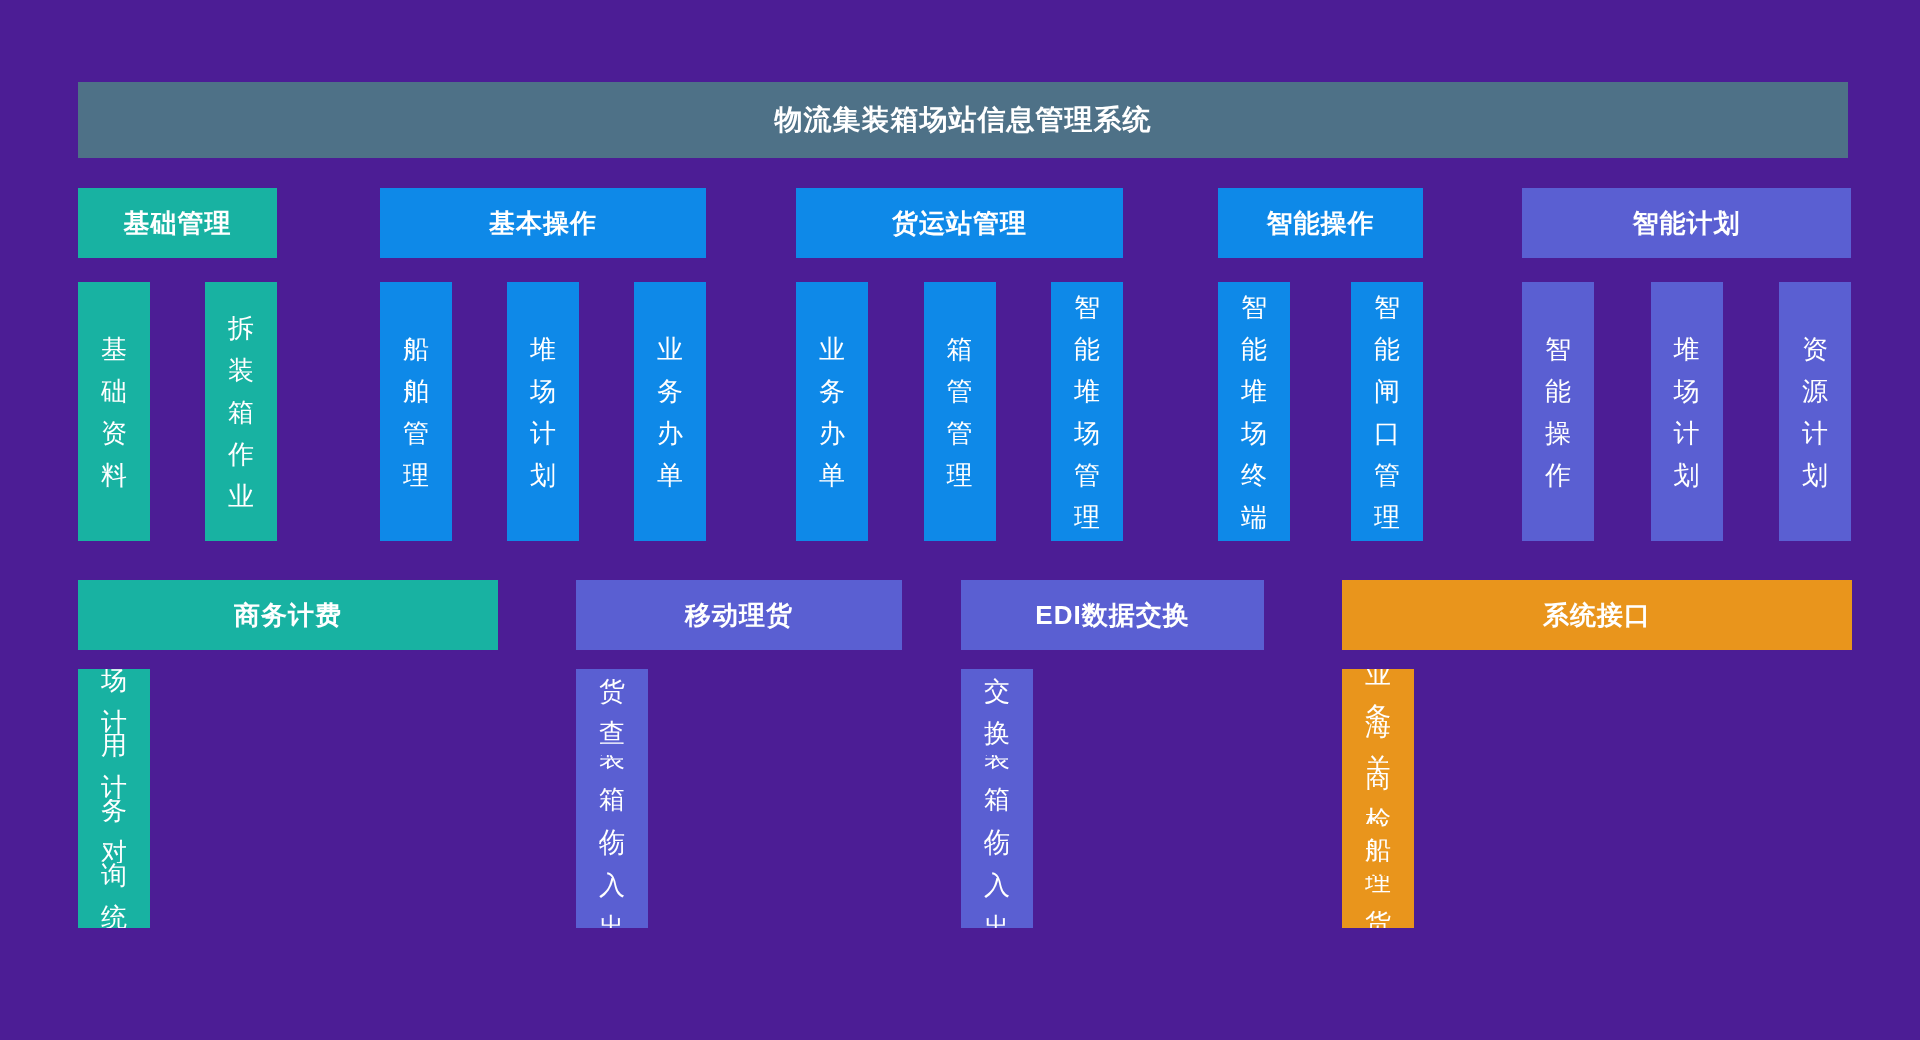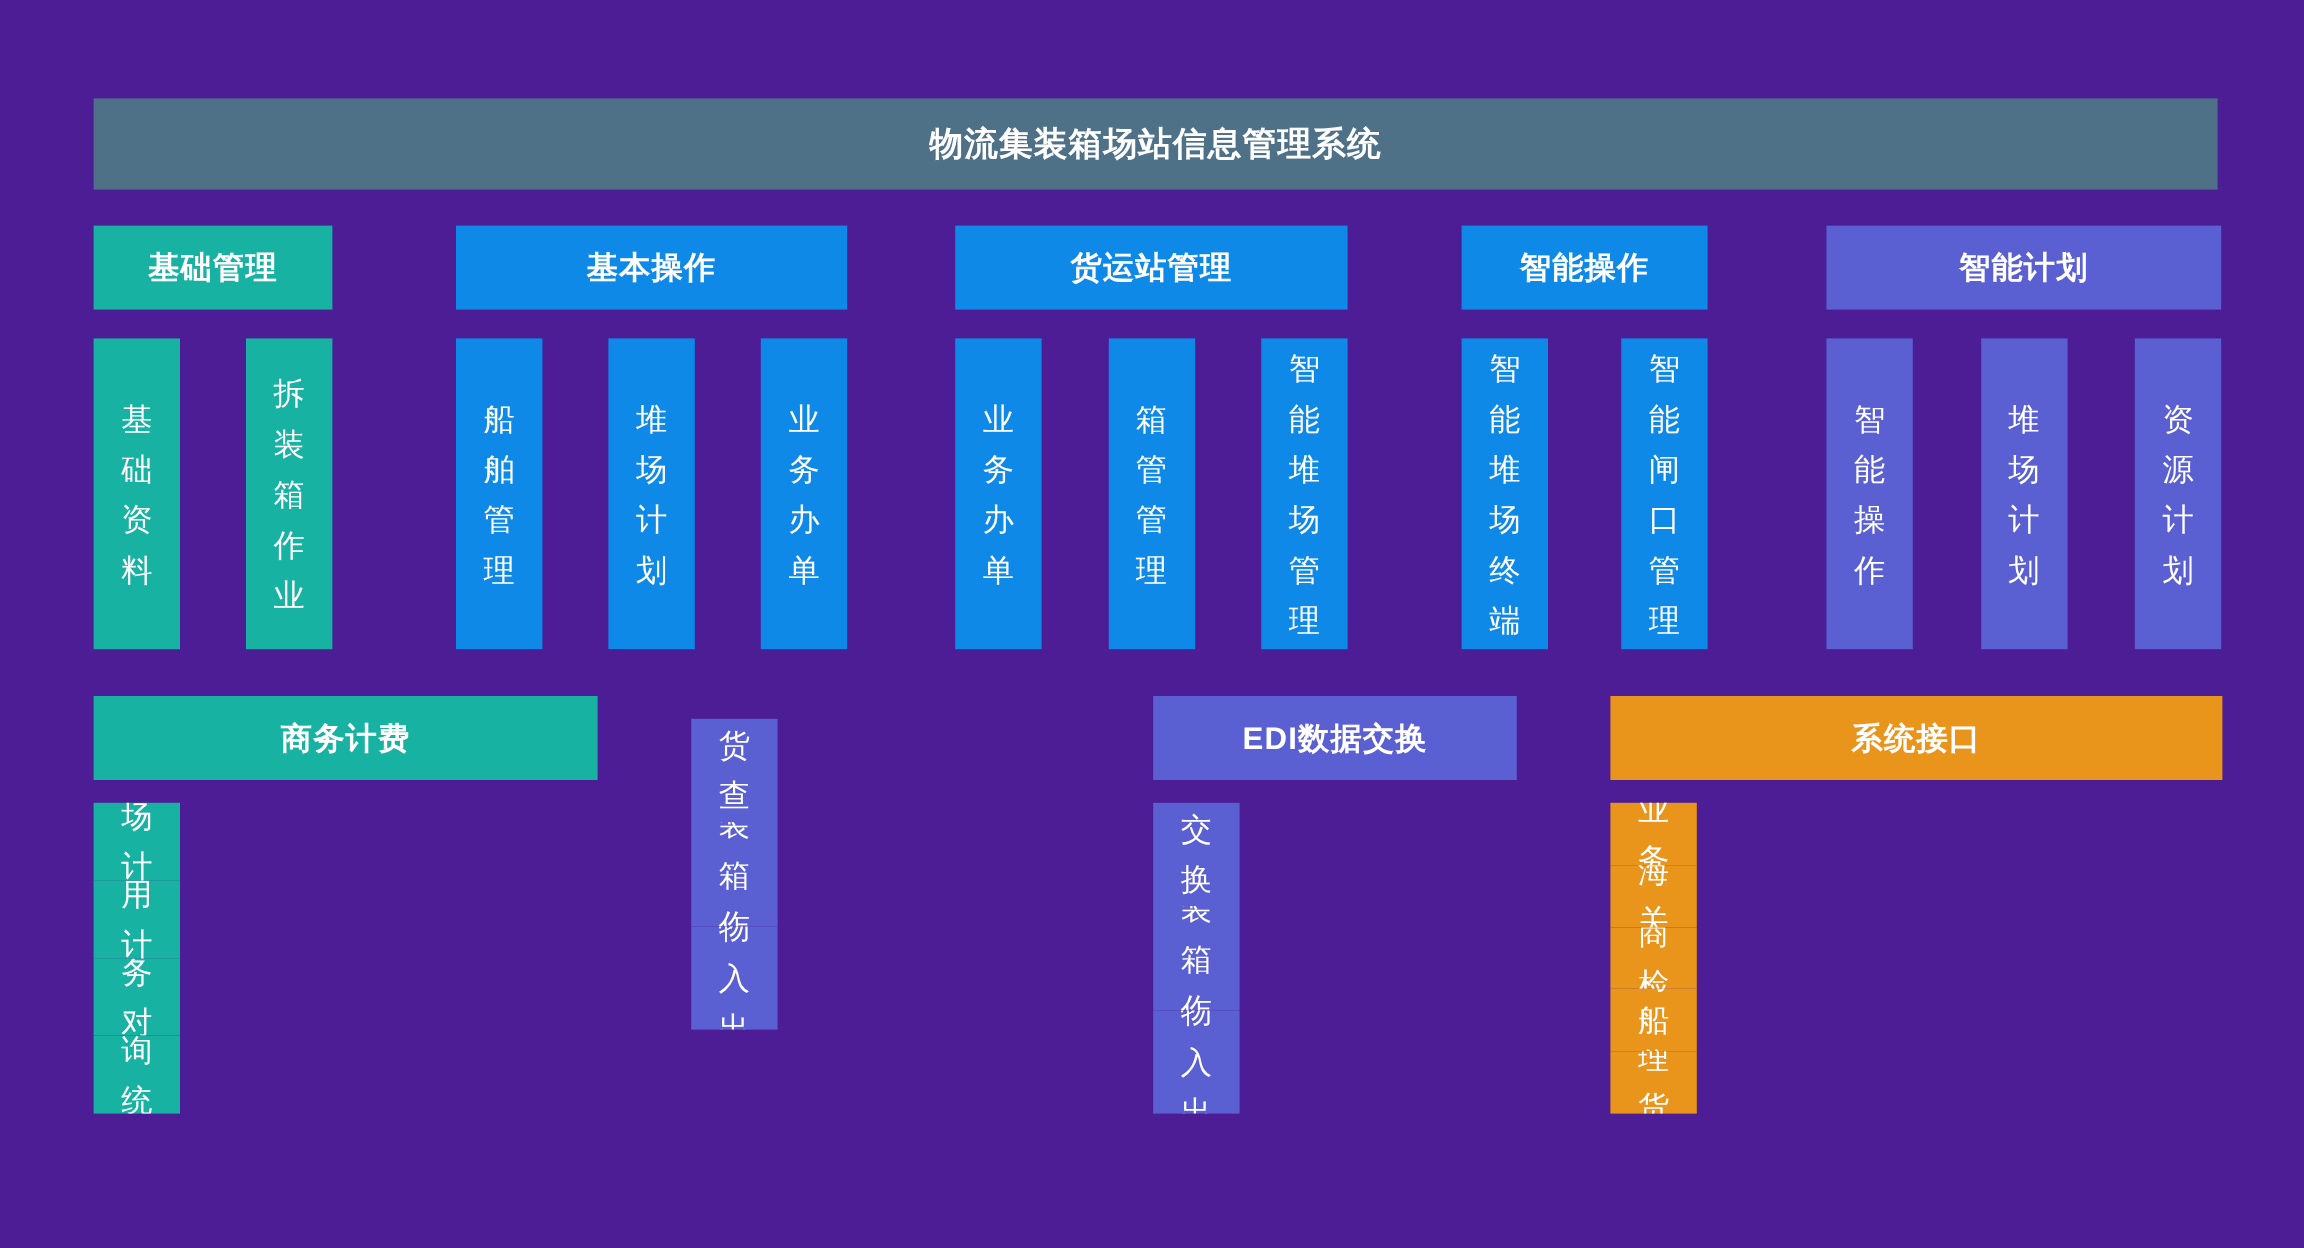--- a/index.html
+++ b/index.html
@@ -184,20 +184,23 @@
       <div class="vcol teal">
           <span class="vtext" style="line-height: 42px;">财务对接</span>
         </div>
       <div class="vcol teal">
           <span class="vtext" style="line-height: 42px;">查询统计</span>
         </div>
     </div>
   </section>
 
   <section class="group row2 g7">
+    <div class="group-header purple">
+      <span>移动理货</span>
+    </div>
     <div class="group-cols">
       <div class="vcol purple">
           <span class="vtext" style="line-height: 42px;">箱货查询</span>
         </div>
       <div class="vcol purple">
           <span class="vtext" style="line-height: 42px;">拆装箱作业</span>
         </div>
       <div class="vcol purple">
           <span class="vtext" style="line-height: 42px;">货物入出库</span>
         </div>

